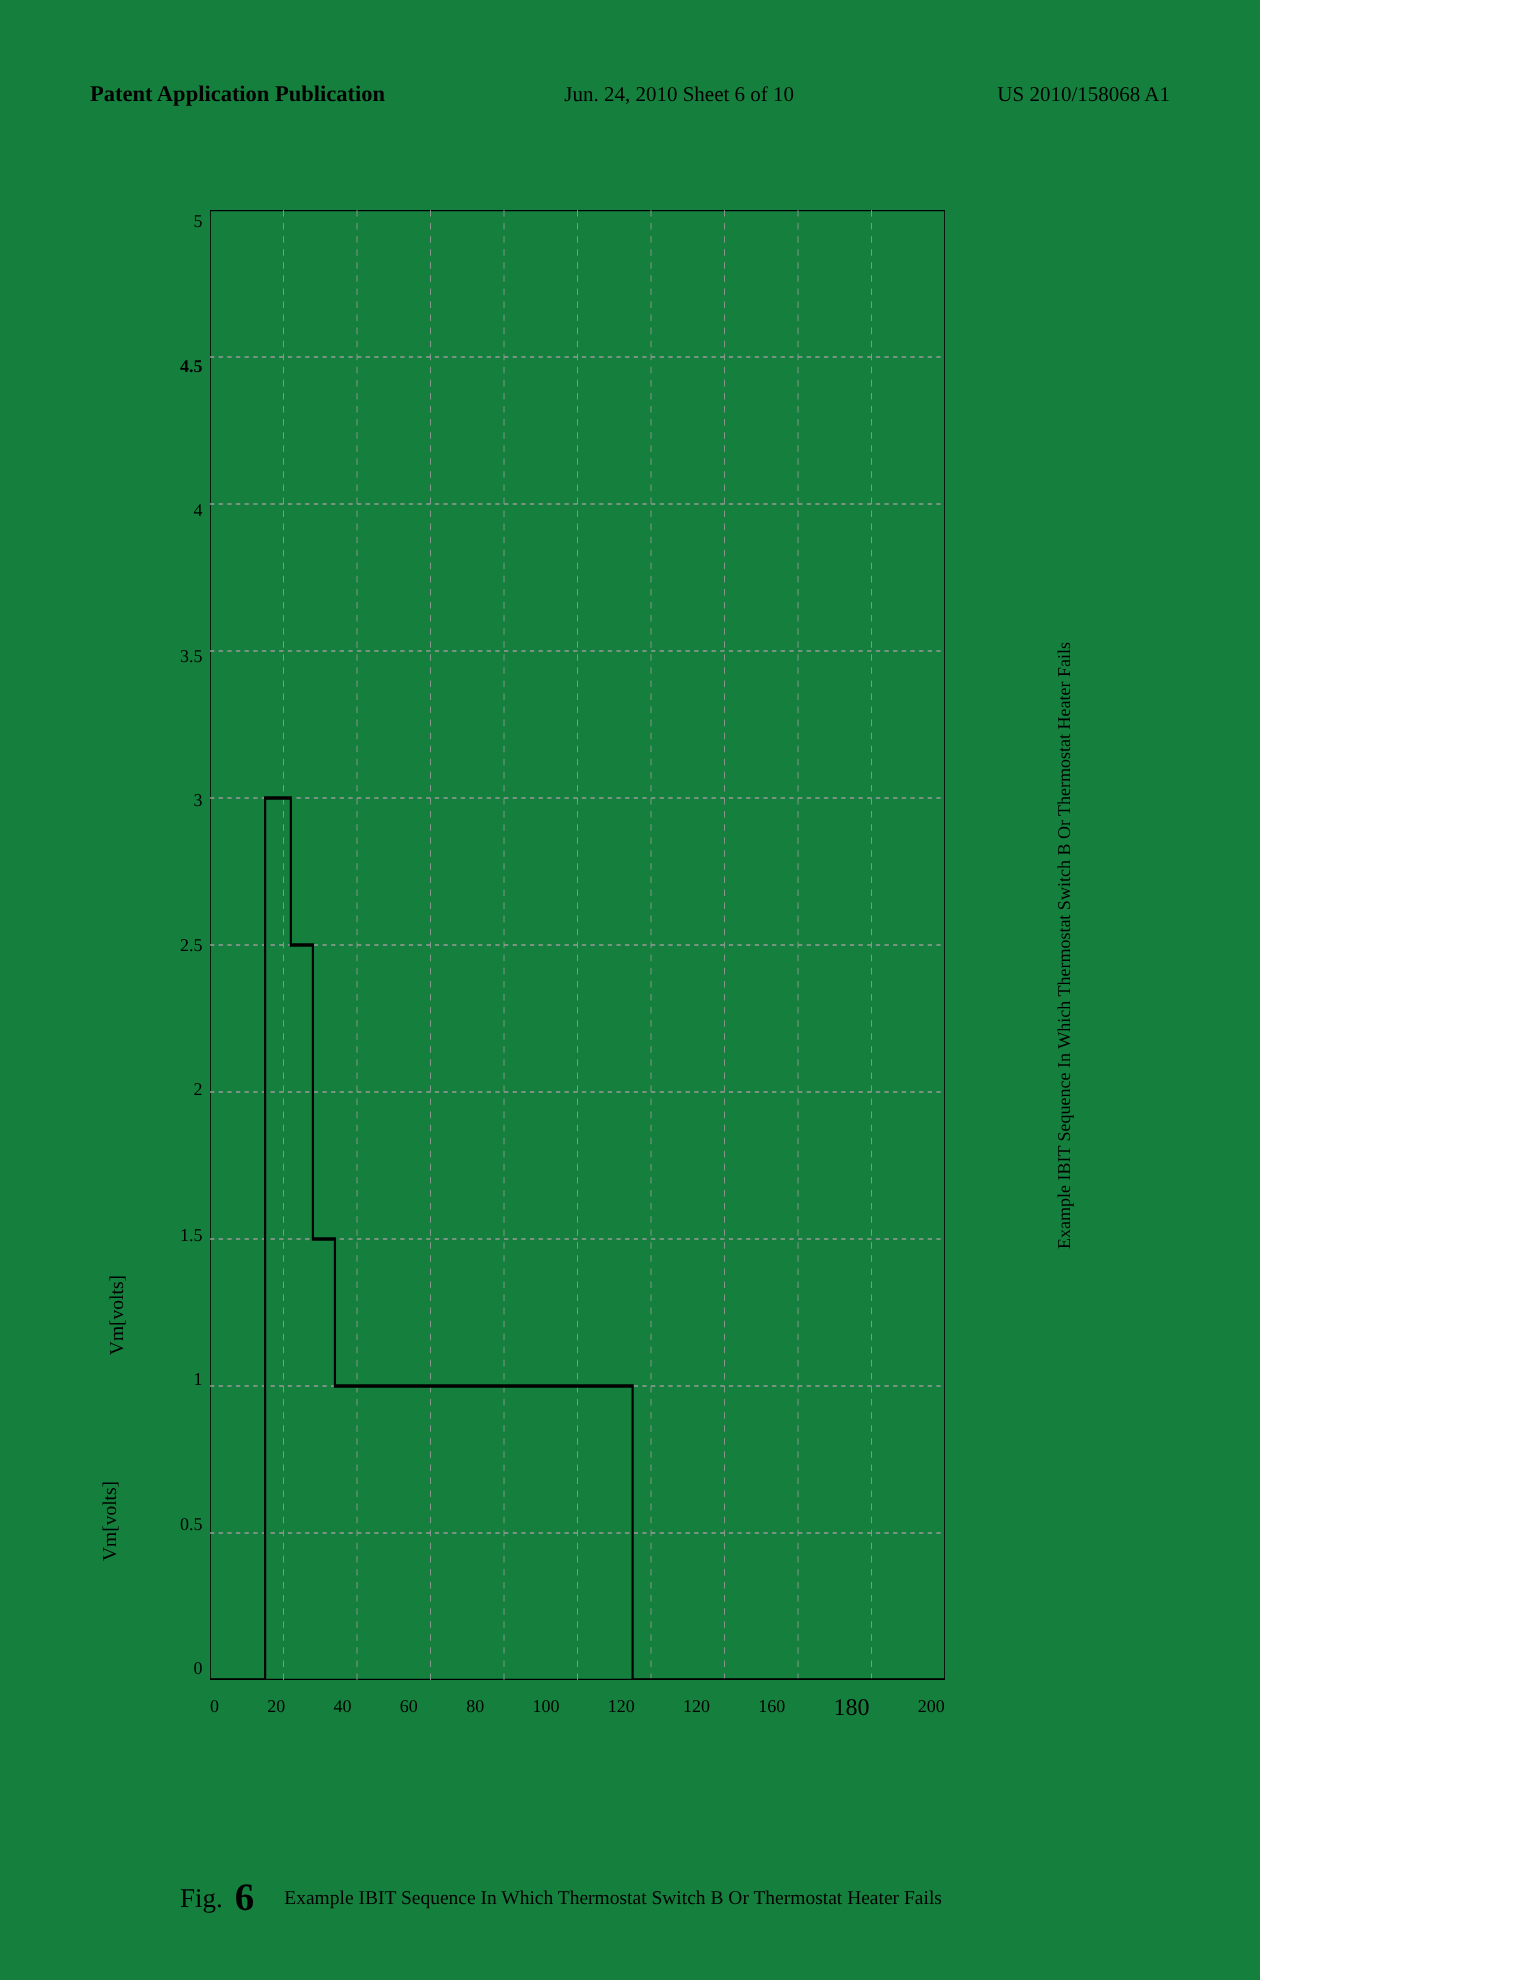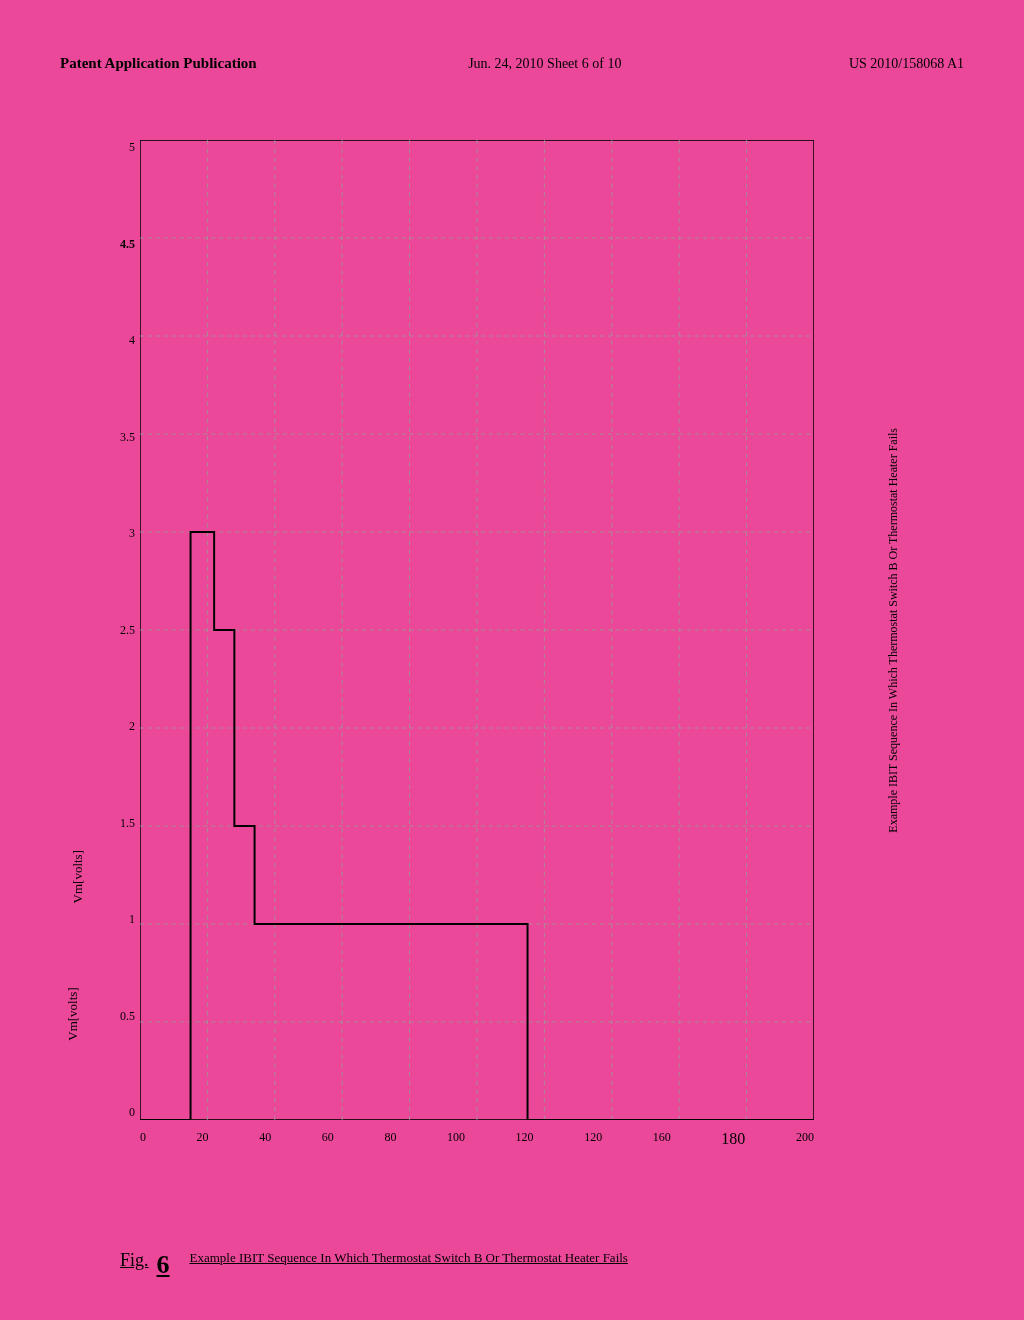--- a/index.html
+++ b/index.html
@@ -4,24 +4,24 @@
   <style>
     * { margin: 0; padding: 0; box-sizing: border-box; }
     body {
       width: 1024px;
       height: 1320px;
       background: #ffffff;
       font-family: 'Times New Roman', Times, serif;
       overflow: hidden;
     }
     .page {
-      width: 1024px;
+      width: 840px;
       height: 1320px;
       position: relative;
-      background: #ec4899;
+      background: #15803d;
     }
     .header {
       position: absolute;
       top: 55px;
       left: 60px;
       right: 60px;
       display: flex;
       justify-content: space-between;
       align-items: baseline;
       font-size: 14px;
@@ -218,22 +218,21 @@
       ">Example IBIT Sequence In Which Thermostat Switch B Or Thermostat Heater Fails</span>
     </div>
 
   </div>
 
   <div style="
     position: absolute;
     bottom: 40px;
     left: 120px;
     display: flex;
-    align-items: flex-start;
+    align-items: center;
     gap: 8px;
-    text-decoration: underline;
   ">
     <span style="font-size:18px;">Fig.</span>
     <span style="font-size:26px; font-weight:bold;">6</span>
     <span style="font-size:13px; margin-left:12px;">Example IBIT Sequence In Which Thermostat Switch B Or Thermostat Heater Fails</span>
   </div>
 
 </div>
 
 </body></html>

